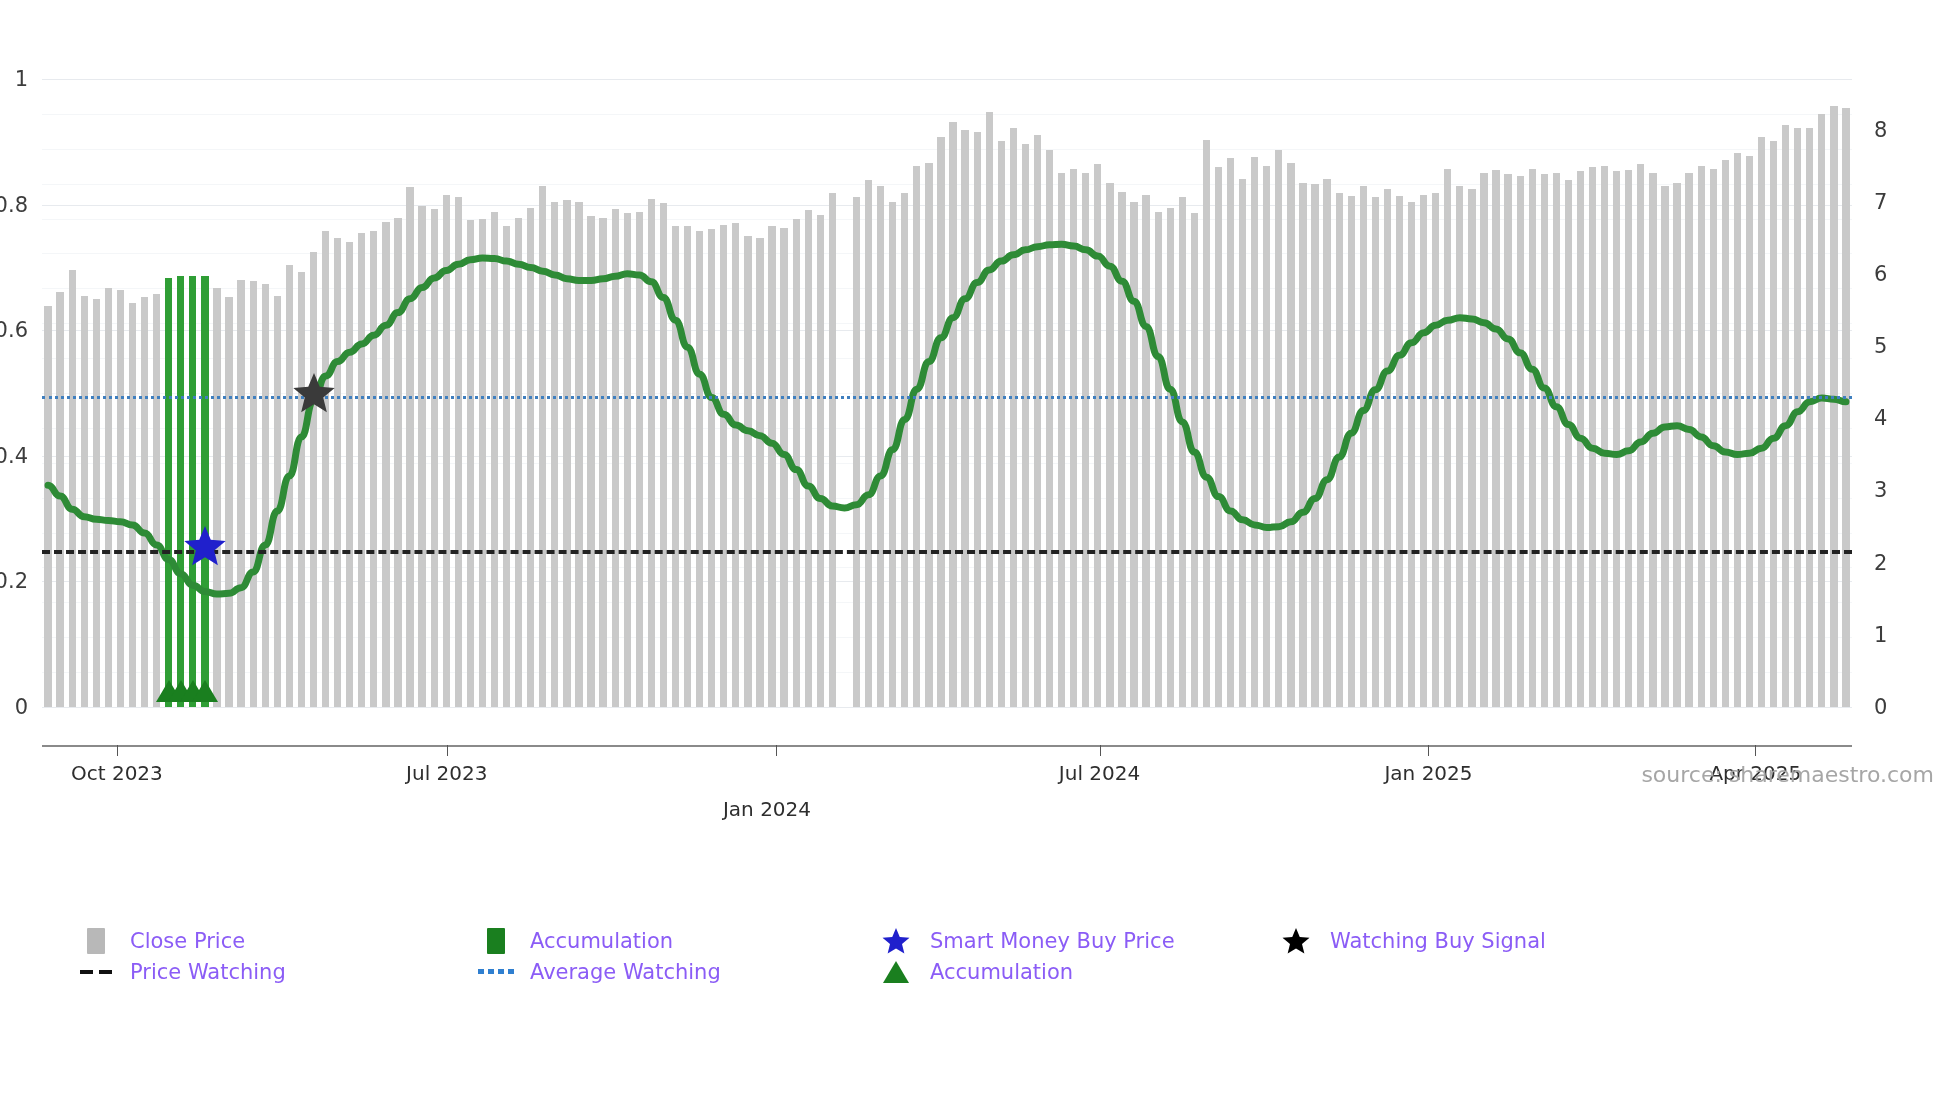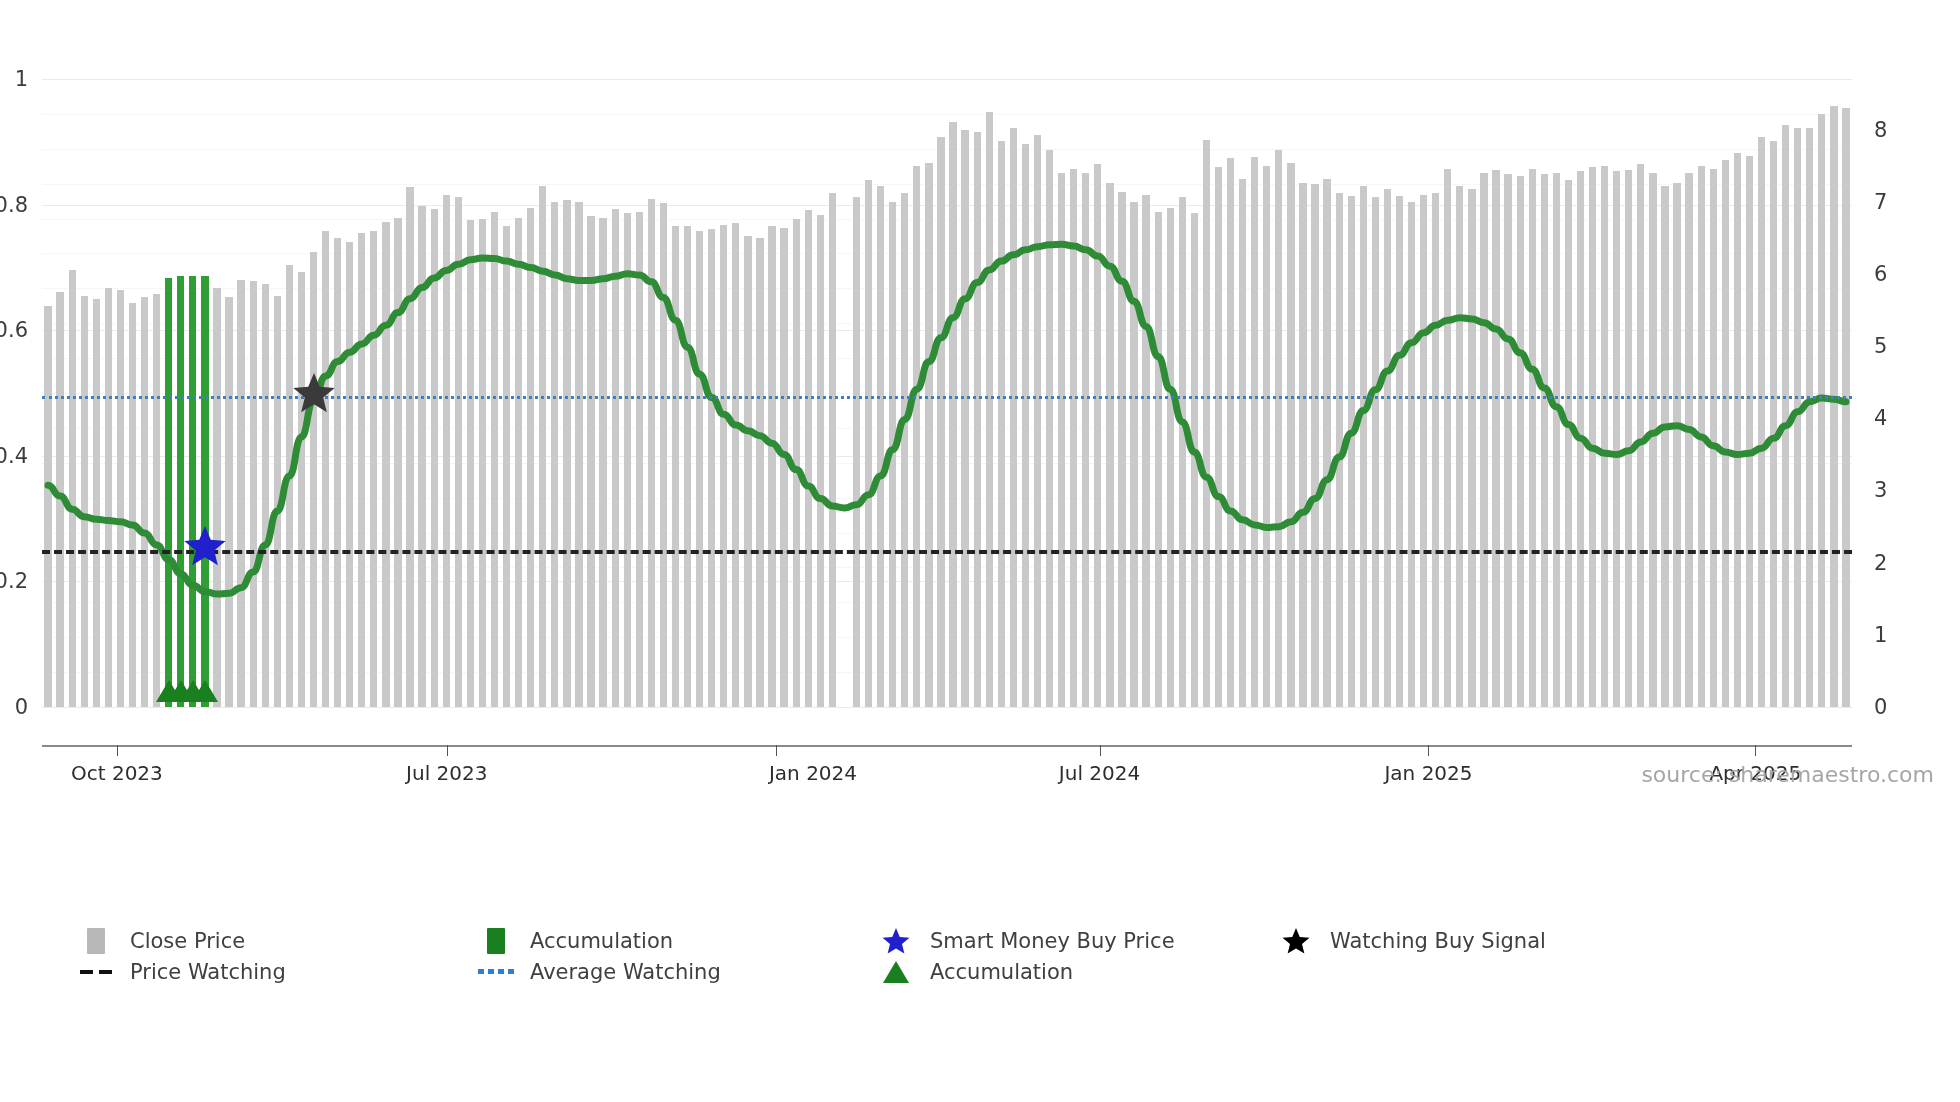--- a/index.html
+++ b/index.html
@@ -97,21 +97,21 @@
     left:78px; top:925px;
     width:1840px;
     display:grid;
     grid-template-columns:400px 400px 400px 400px;
     grid-auto-rows:31px;
     row-gap:0px;
     align-items:center;
   }
   .litem{display:flex;align-items:center;gap:16px;height:31px;}
   .lmark{width:36px;height:26px;display:flex;align-items:center;justify-content:center;flex:0 0 36px;}
-  .llabel{font-size:21px;color:#404040;white-space:nowrap;}
+  .llabel{font-size:21px;color:#8b5cf6;white-space:nowrap;}
 
   .sw{width:18px;height:26px;border-radius:1px;}
 
   .dashline{display:flex;align-items:center;gap:6px;}
   .dashline i{display:block;width:13px;height:4px;background:#111;}
   .dotline{display:flex;align-items:center;gap:4px;}
   .dotline i{display:block;width:6px;height:5px;background:#2f7fd0;}
   .solidline{width:36px;height:6px;background:#1a7f1f;}
 </style>
 </head>
@@ -342,21 +342,21 @@
         <div class="tri" style="left: 150.833px;"></div>
         <div class="tri" style="left: 162.9px;"></div>
       </div>
 
     <div class="xaxis" id="xaxis">
         <div class="xtick" style="left: 74.892px;"></div>
         <div class="xticklabel" style="left: 74.892px;">Oct 2023</div>
         <div class="xtick" style="left: 404.758px;"></div>
         <div class="xticklabel" style="left: 404.758px;">Jul 2023</div>
         <div class="xtick" style="left: 733.706px;"></div>
-        <div class="xticklabel" style="left: 771px;">Jan 2024</div>
+        <div class="xticklabel" style="left: 725px; margin-top: 36px;">Jan 2024</div>
         <div class="xtick" style="left: 1057.54px;"></div>
         <div class="xticklabel" style="left: 1057.54px;">Jul 2024</div>
         <div class="xtick" style="left: 1386.49px;"></div>
         <div class="xticklabel" style="left: 1386.49px;">Jan 2025</div>
         <div class="xtick" style="left: 1713.34px;"></div>
         <div class="xticklabel" style="left: 1713.34px;">Apr 2025</div>
       </div>
 
     <div class="source">source: sharemaestro.com</div>
   </div>

